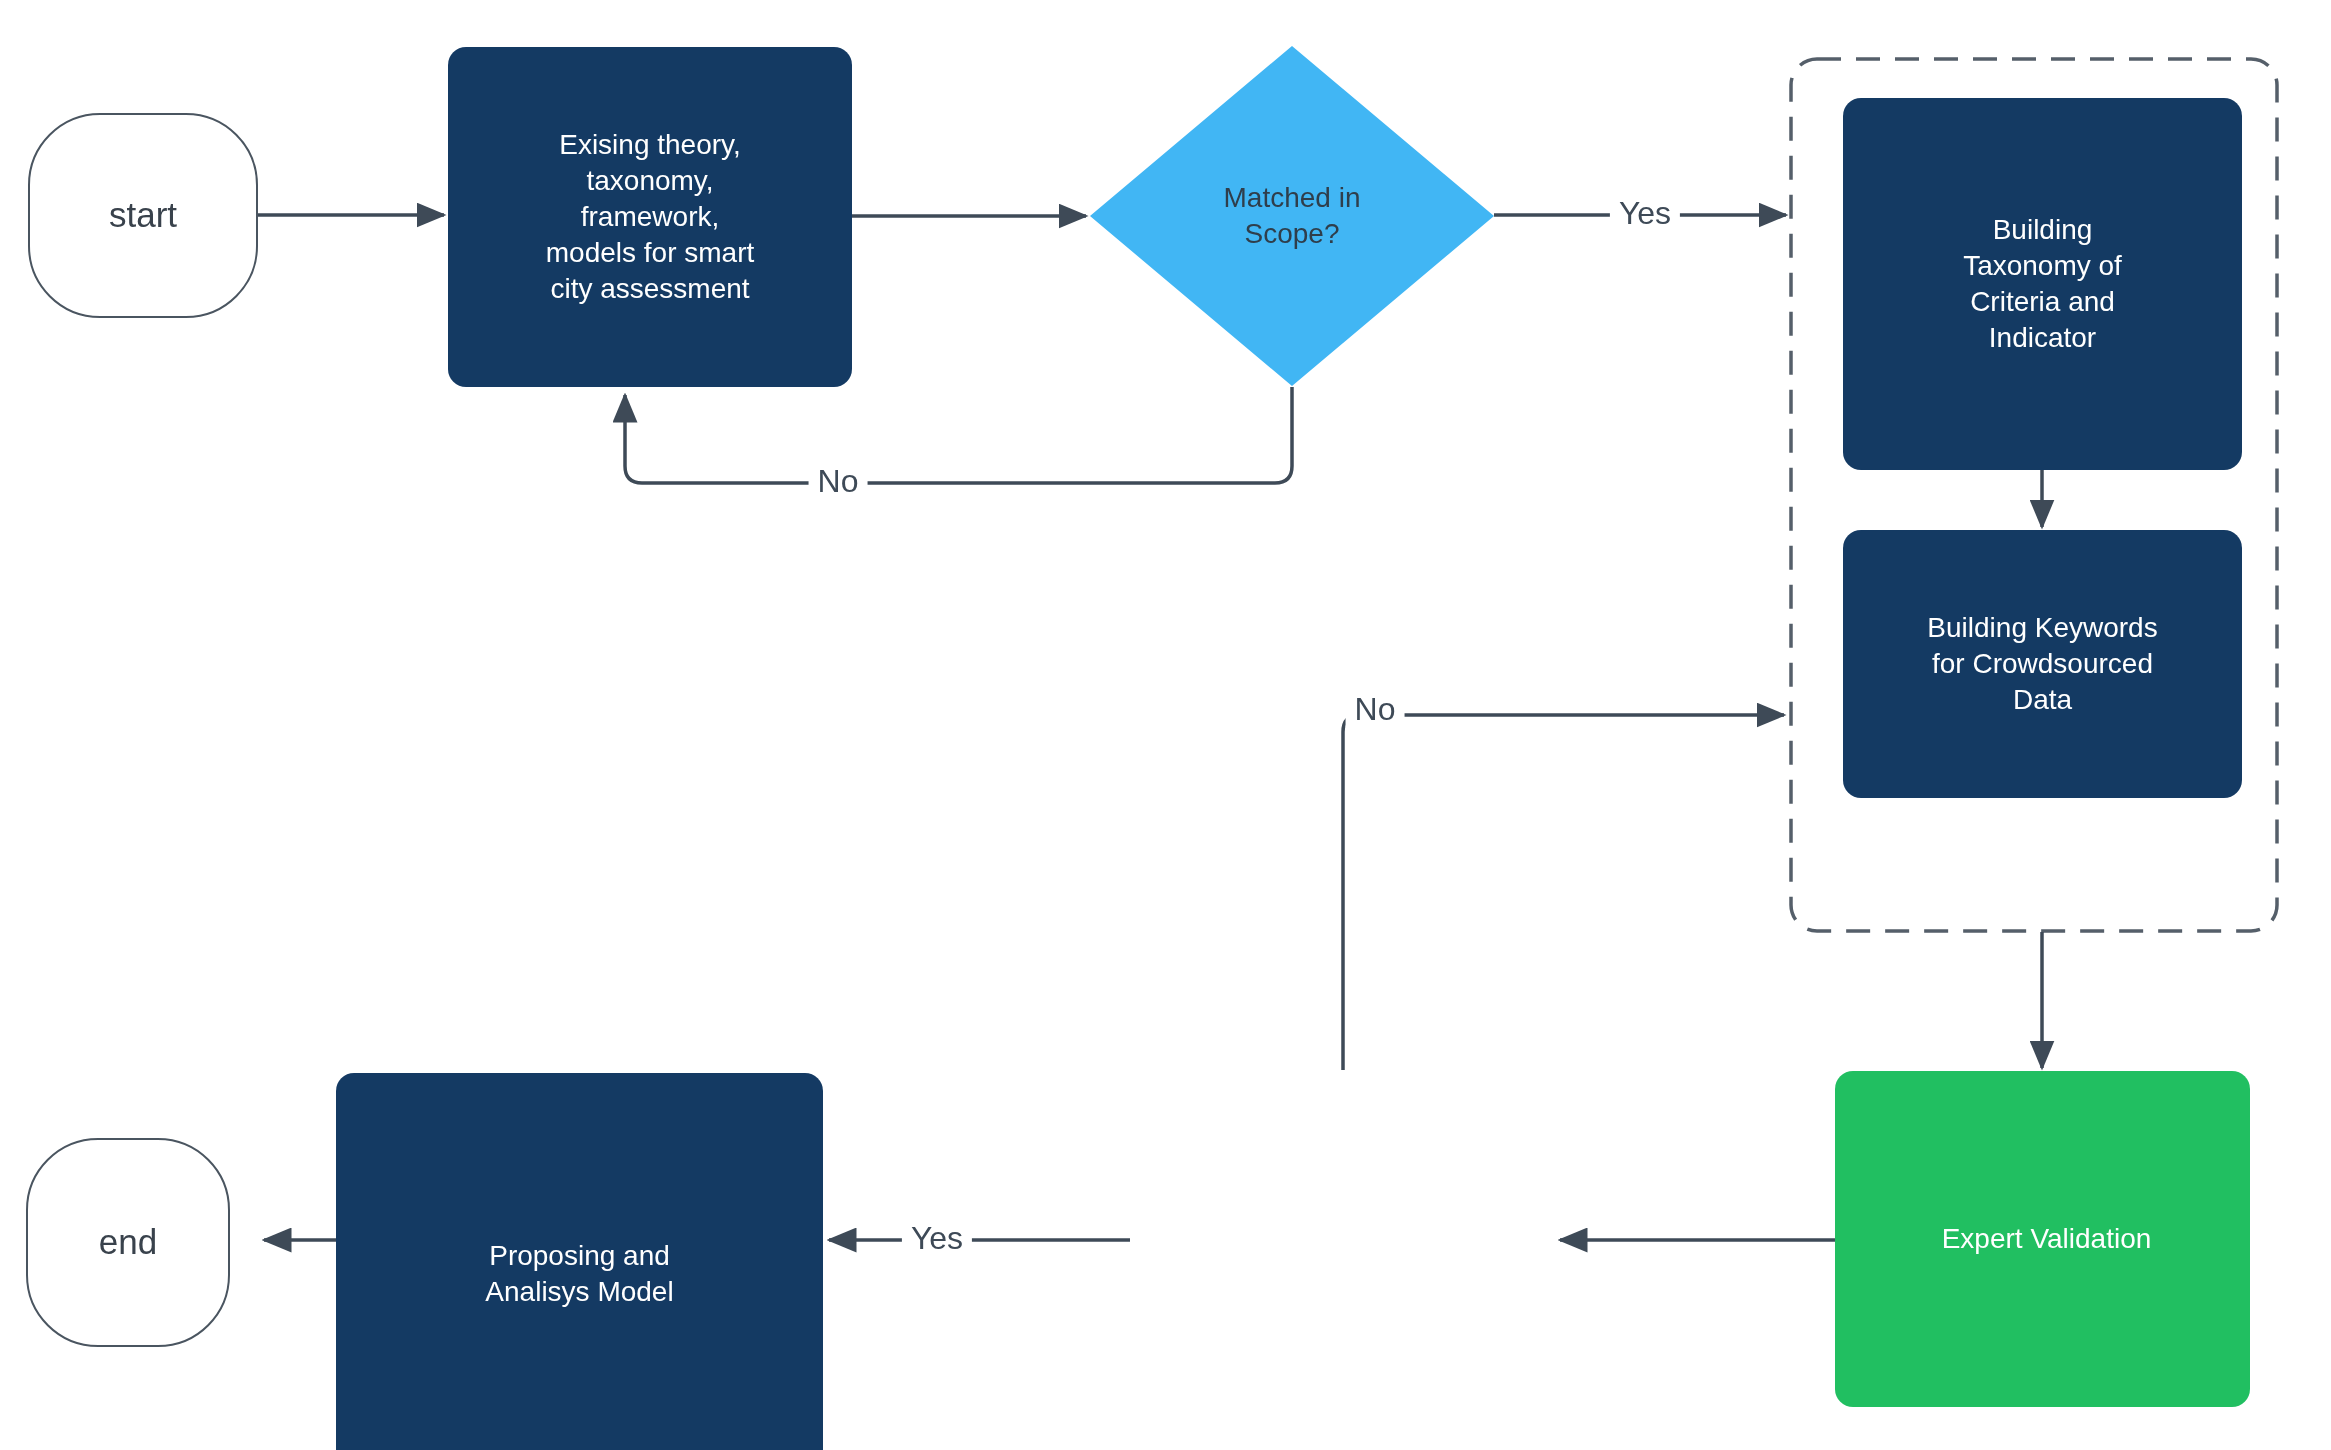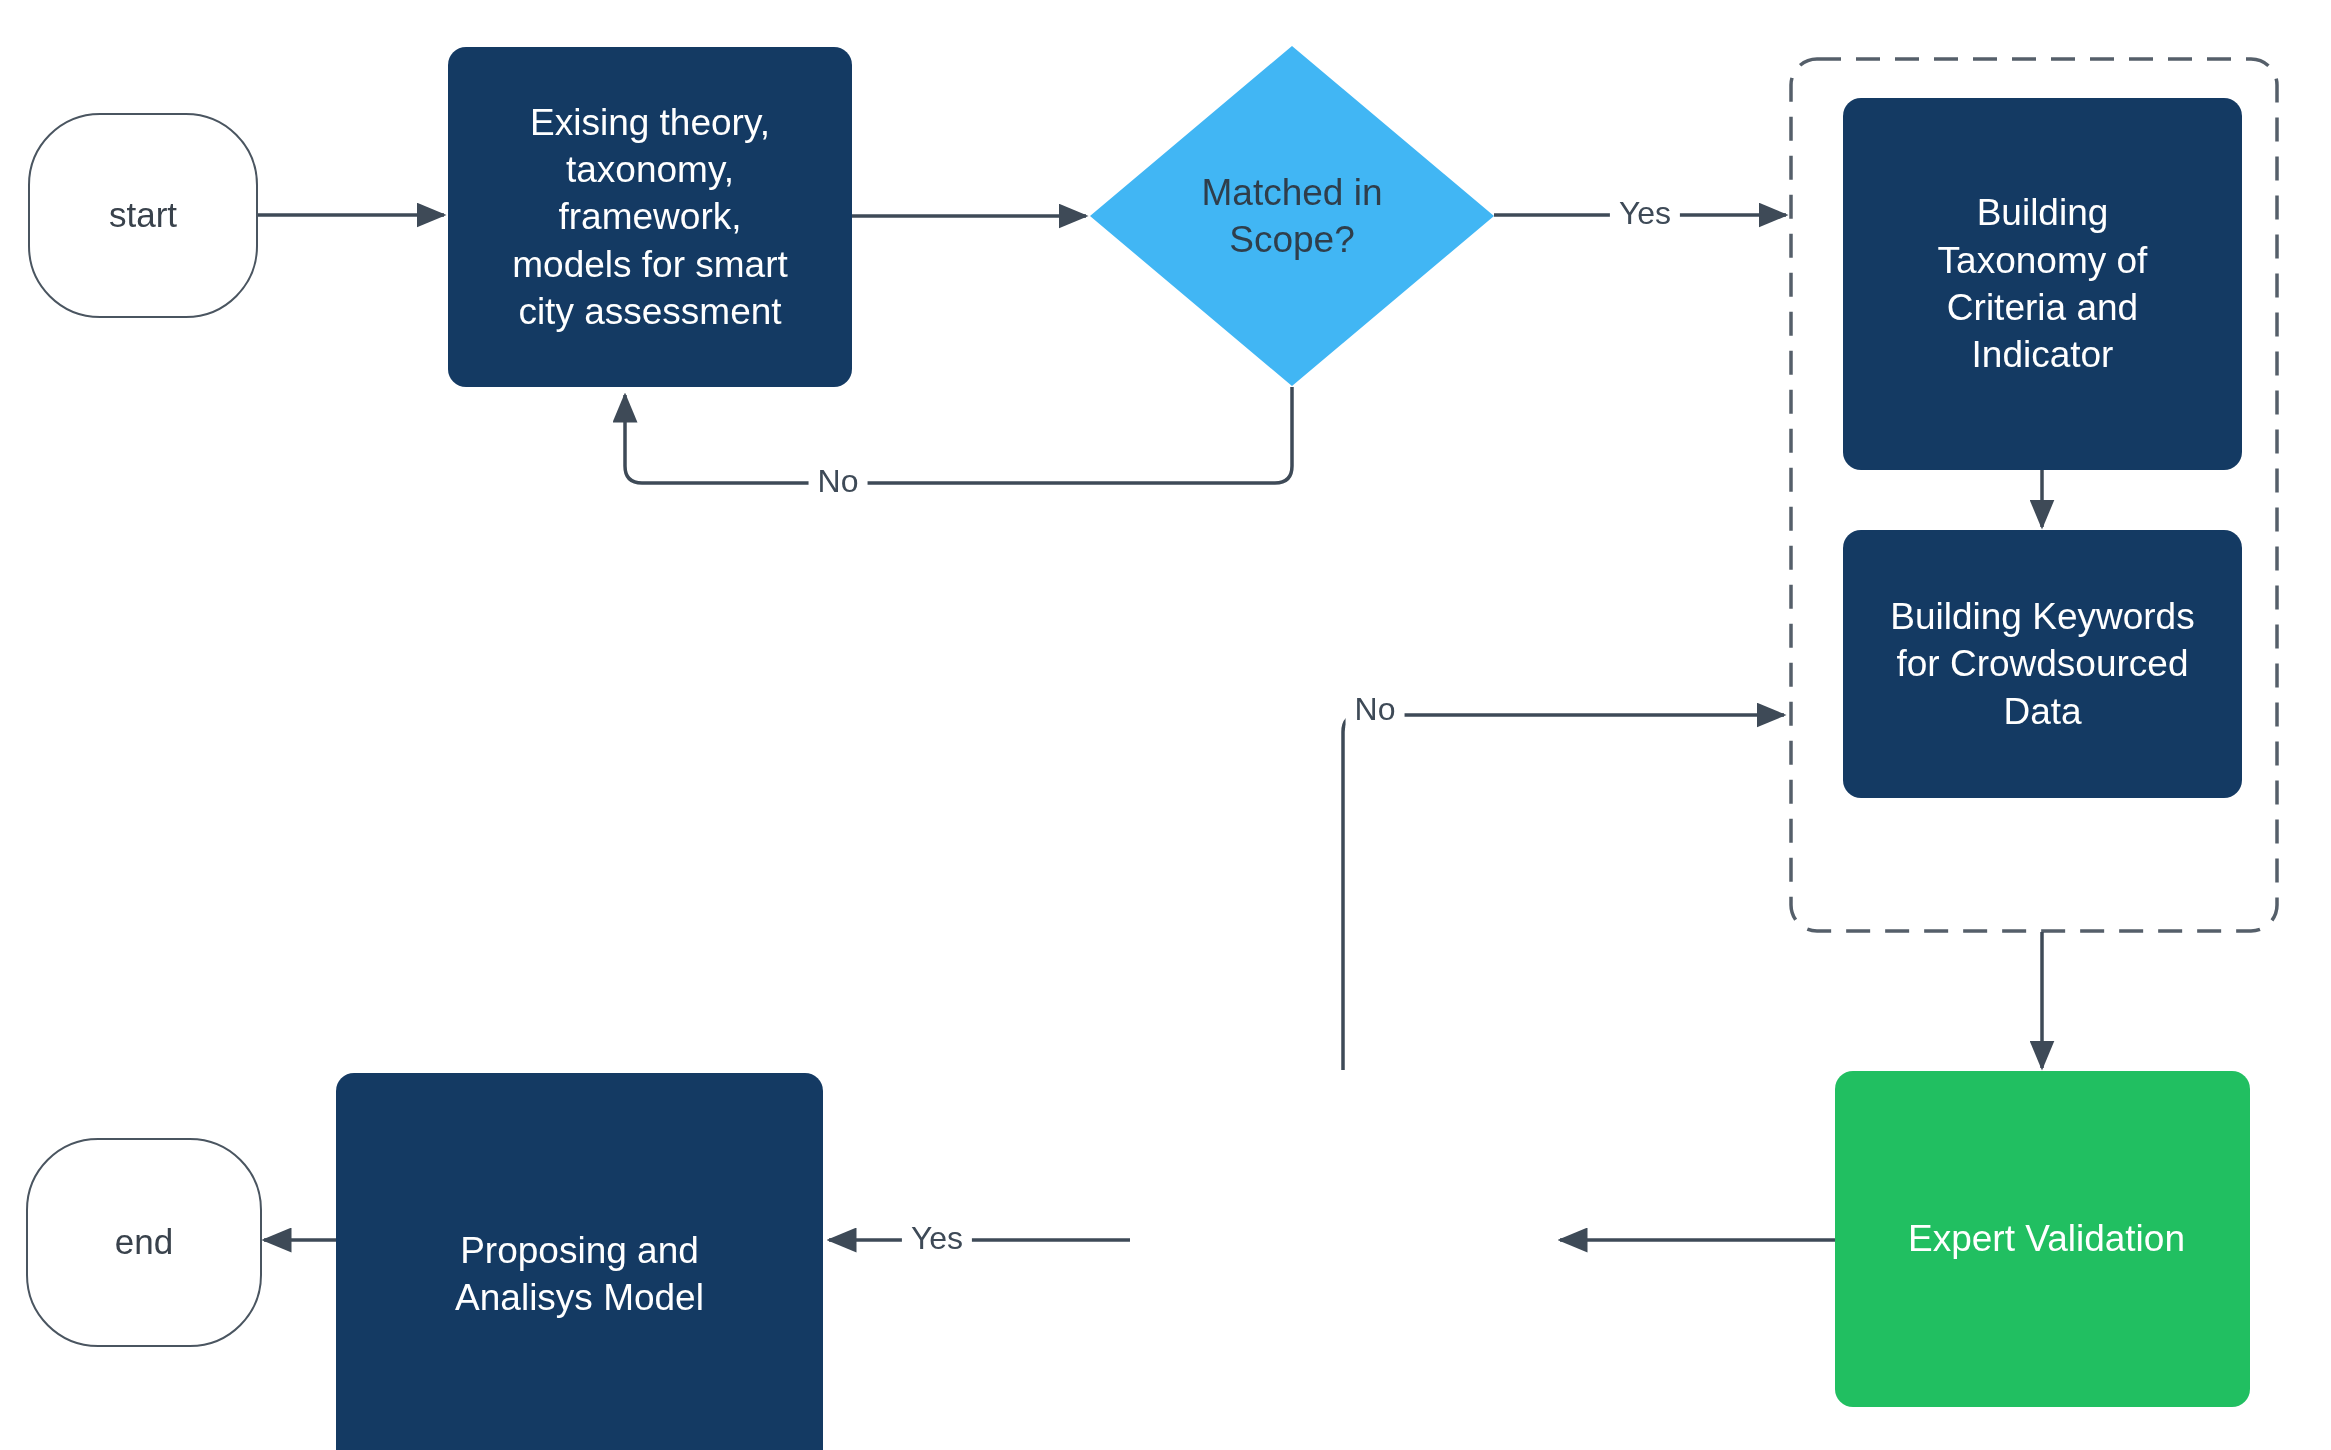--- a/index.html
+++ b/index.html
@@ -42,21 +42,21 @@
   #arrowhead path { fill: var(--line); }
   .node {
     position: absolute;
     display: flex;
     align-items: center;
     justify-content: center;
     text-align: center;
   }
   .node-label {
     white-space: pre-line;
-    font-size: 37px;
+    font-size: 28px;
     line-height: 1.28;
   }
   .terminator {
     background: #ffffff;
     border: 2.5px solid var(--node-border);
     border-radius: 72px;
     color: var(--terminator-text);
   }
   .terminator .node-label { font-size: 35px; }
   .process {
@@ -139,21 +139,21 @@
   <div class="node process green" style="left:1835px; top:1071px; width:415px; height:336px;">
     <span class="node-label">Expert Validation</span>
   </div>
 
 
   <div class="node process" style="left:336px; top:1073px; width:487px; height:402px;">
     <span class="node-label">Proposing and
 Analisys Model</span>
   </div>
 
-  <div class="node terminator" style="left:26px; top:1138px; width:236px; height:209px;">
+  <div class="node terminator" style="left:26px; top:1138px; width:204px; height:209px;">
     <span class="node-label">end</span>
   </div>
 
   <div class="edge-label" style="left:1645px; top:214px;">Yes</div>
   <div class="edge-label" style="left:838px; top:482px;">No</div>
   <div class="edge-label" style="left:937px; top:1239px;">Yes</div>
   <div class="edge-label" style="left:1375px; top:710px;">No</div>
 
 </div>
 

